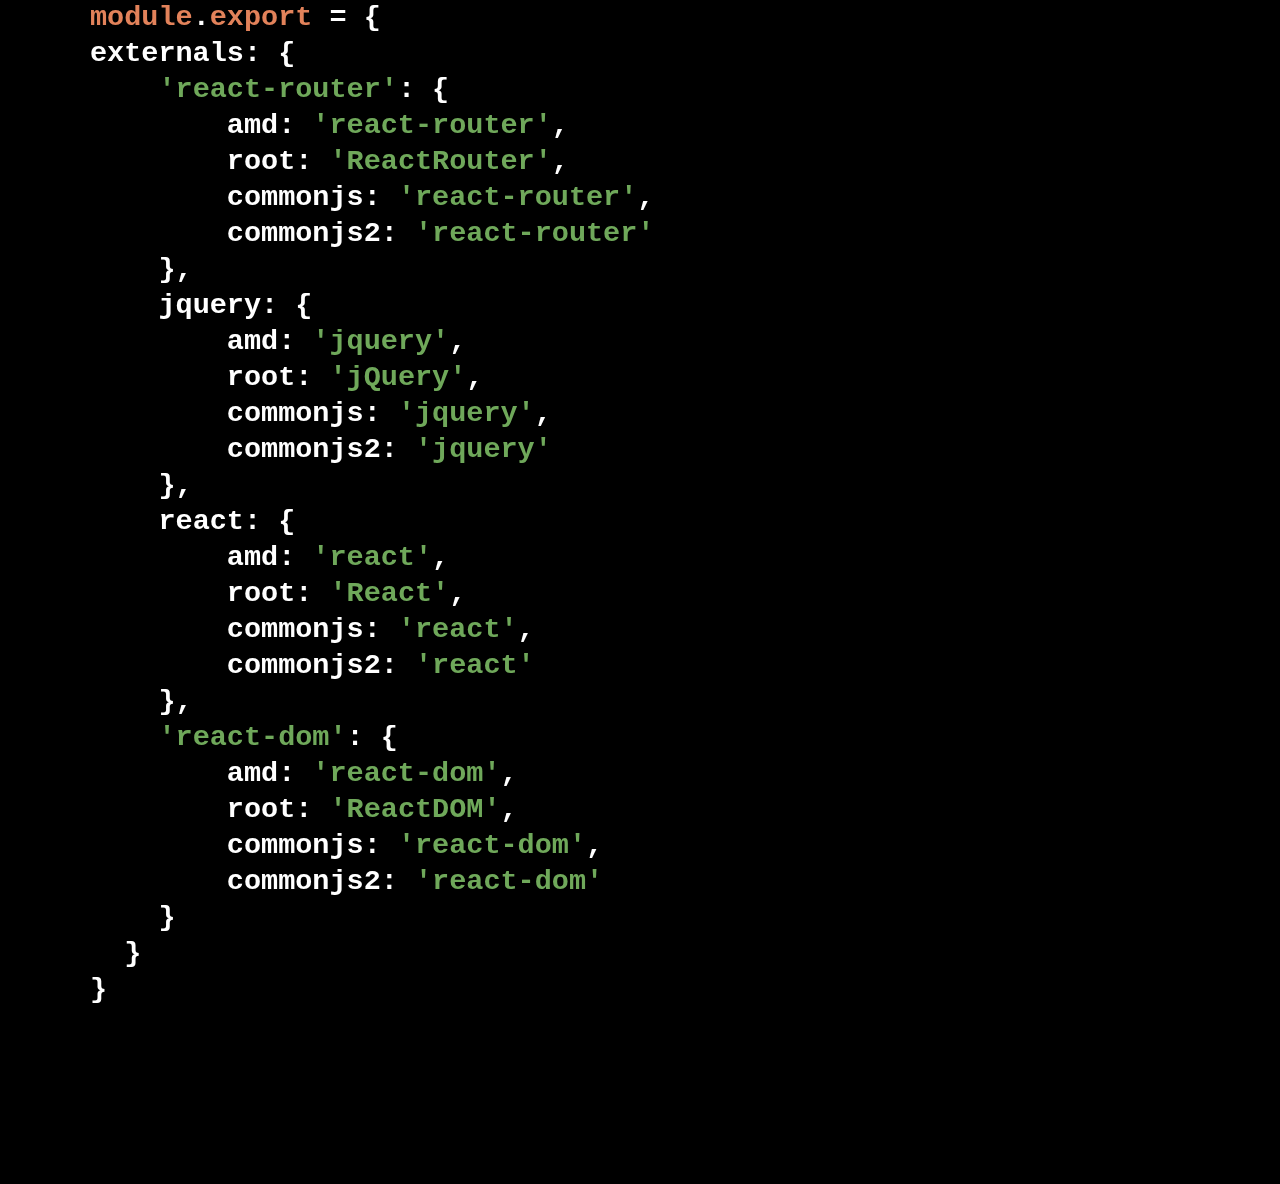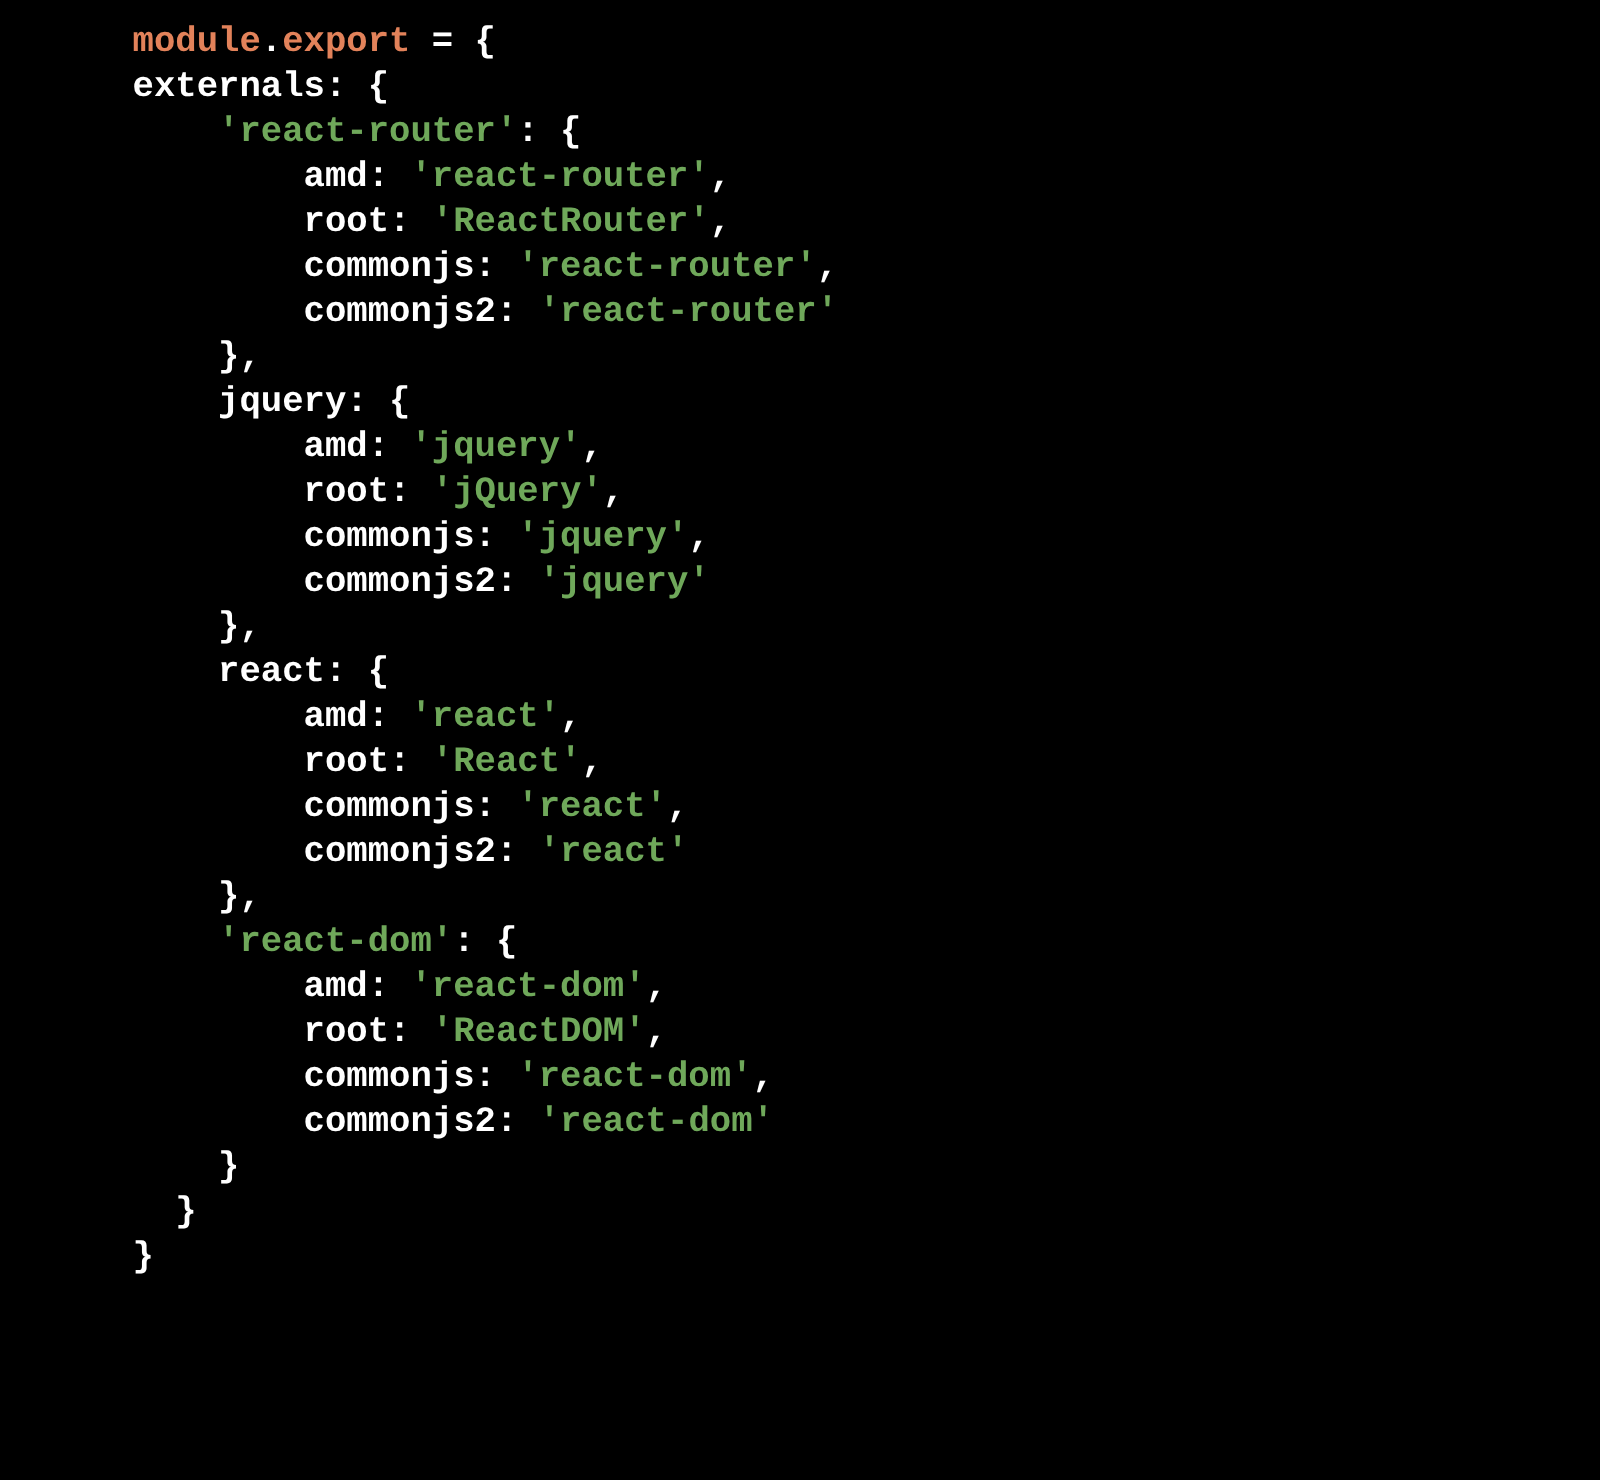--- a/index.html
+++ b/index.html
@@ -4,21 +4,21 @@
 <style>
   html, body {
     margin: 0;
     padding: 0;
     background: #000;
     width: 1280px;
     height: 1184px;
     overflow: hidden;
   }
   pre.code {
-    margin: 16px;
+    margin: 0;
     padding: 0 0 0 90px;
     font-family: "Courier New", Courier, monospace;
     font-size: 28.5px;
     line-height: 36px;
     font-weight: bold;
     color: #fff;
     white-space: pre;
   }
   .kw   { color: #e2825a; }   
   .prop { color: #e2825a; }   

